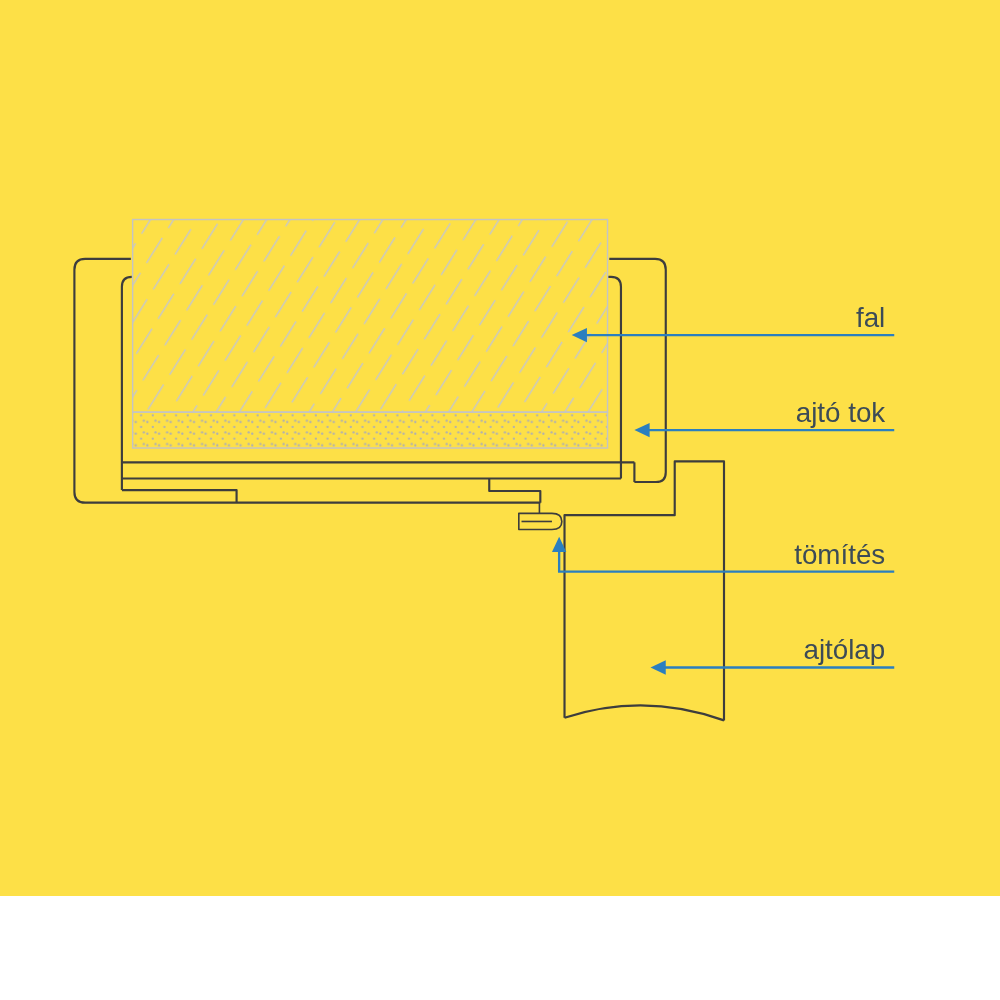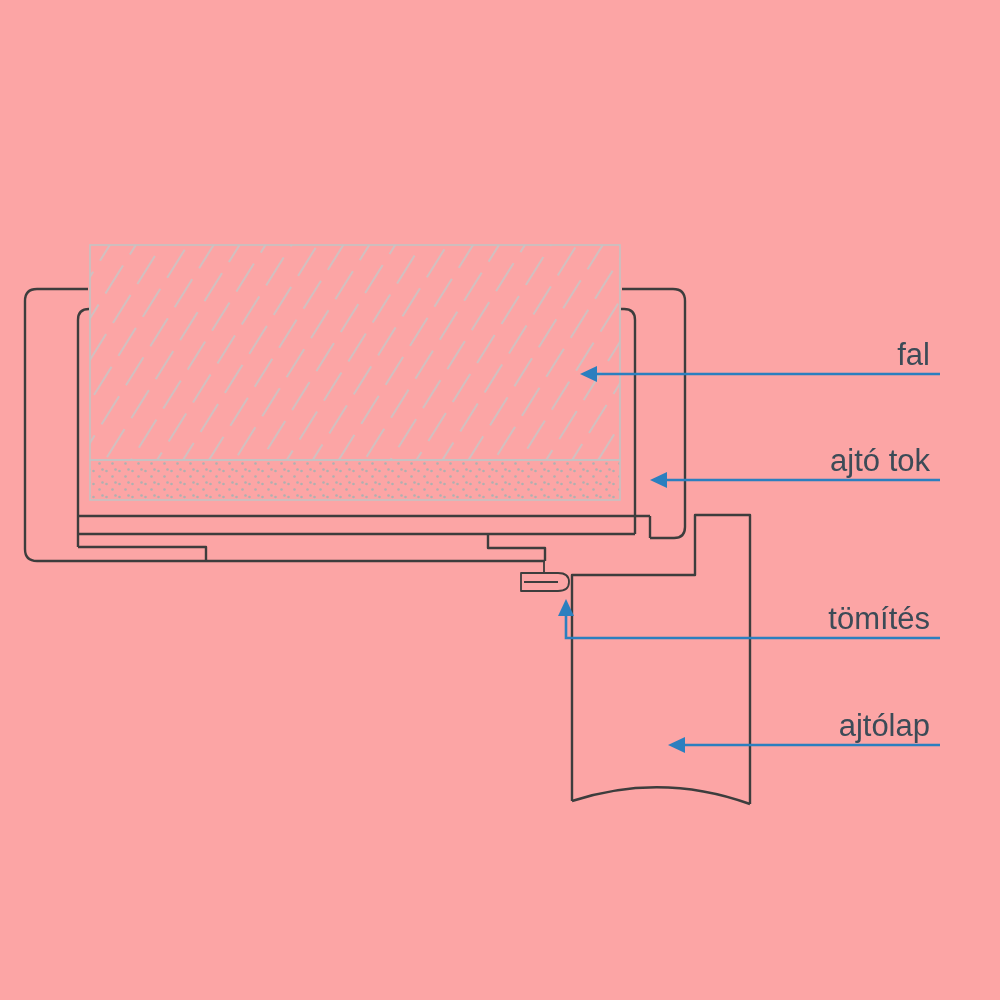--- a/index.html
+++ b/index.html
@@ -1,17 +1,17 @@
 <!DOCTYPE html>
 <html><head>
 <meta charset="utf-8">
 <style>
   html, body { margin: 0; padding: 0; background: #ffffff; }
   .canvas {
-    width: 1000px; height: 1000px; position: relative; background: #fca5a5;
+    width: 1000px; height: 896px; position: relative; background: #fde047;
     font-family: "Liberation Sans", "DejaVu Sans", sans-serif; overflow: hidden;
   }
   svg { display: block; width: 100%; height: 100%; }
 
   .outline  { fill: none; stroke: #3d3d3d; stroke-width: 2.4; stroke-linejoin: round; }
   .thinline { fill: none; stroke: #3d3d3d; stroke-width: 1.8; stroke-linejoin: round; }
   .wall-rect   { fill: url(#hatchPattern); stroke: #c4c4c4; stroke-width: 1.6; }
   .plaster-rect{ fill: url(#dotPattern);   stroke: #c4c4c4; stroke-width: 1.6; }
 
   .leader { stroke: #2b7fbf; stroke-width: 2.6; fill: none; }

